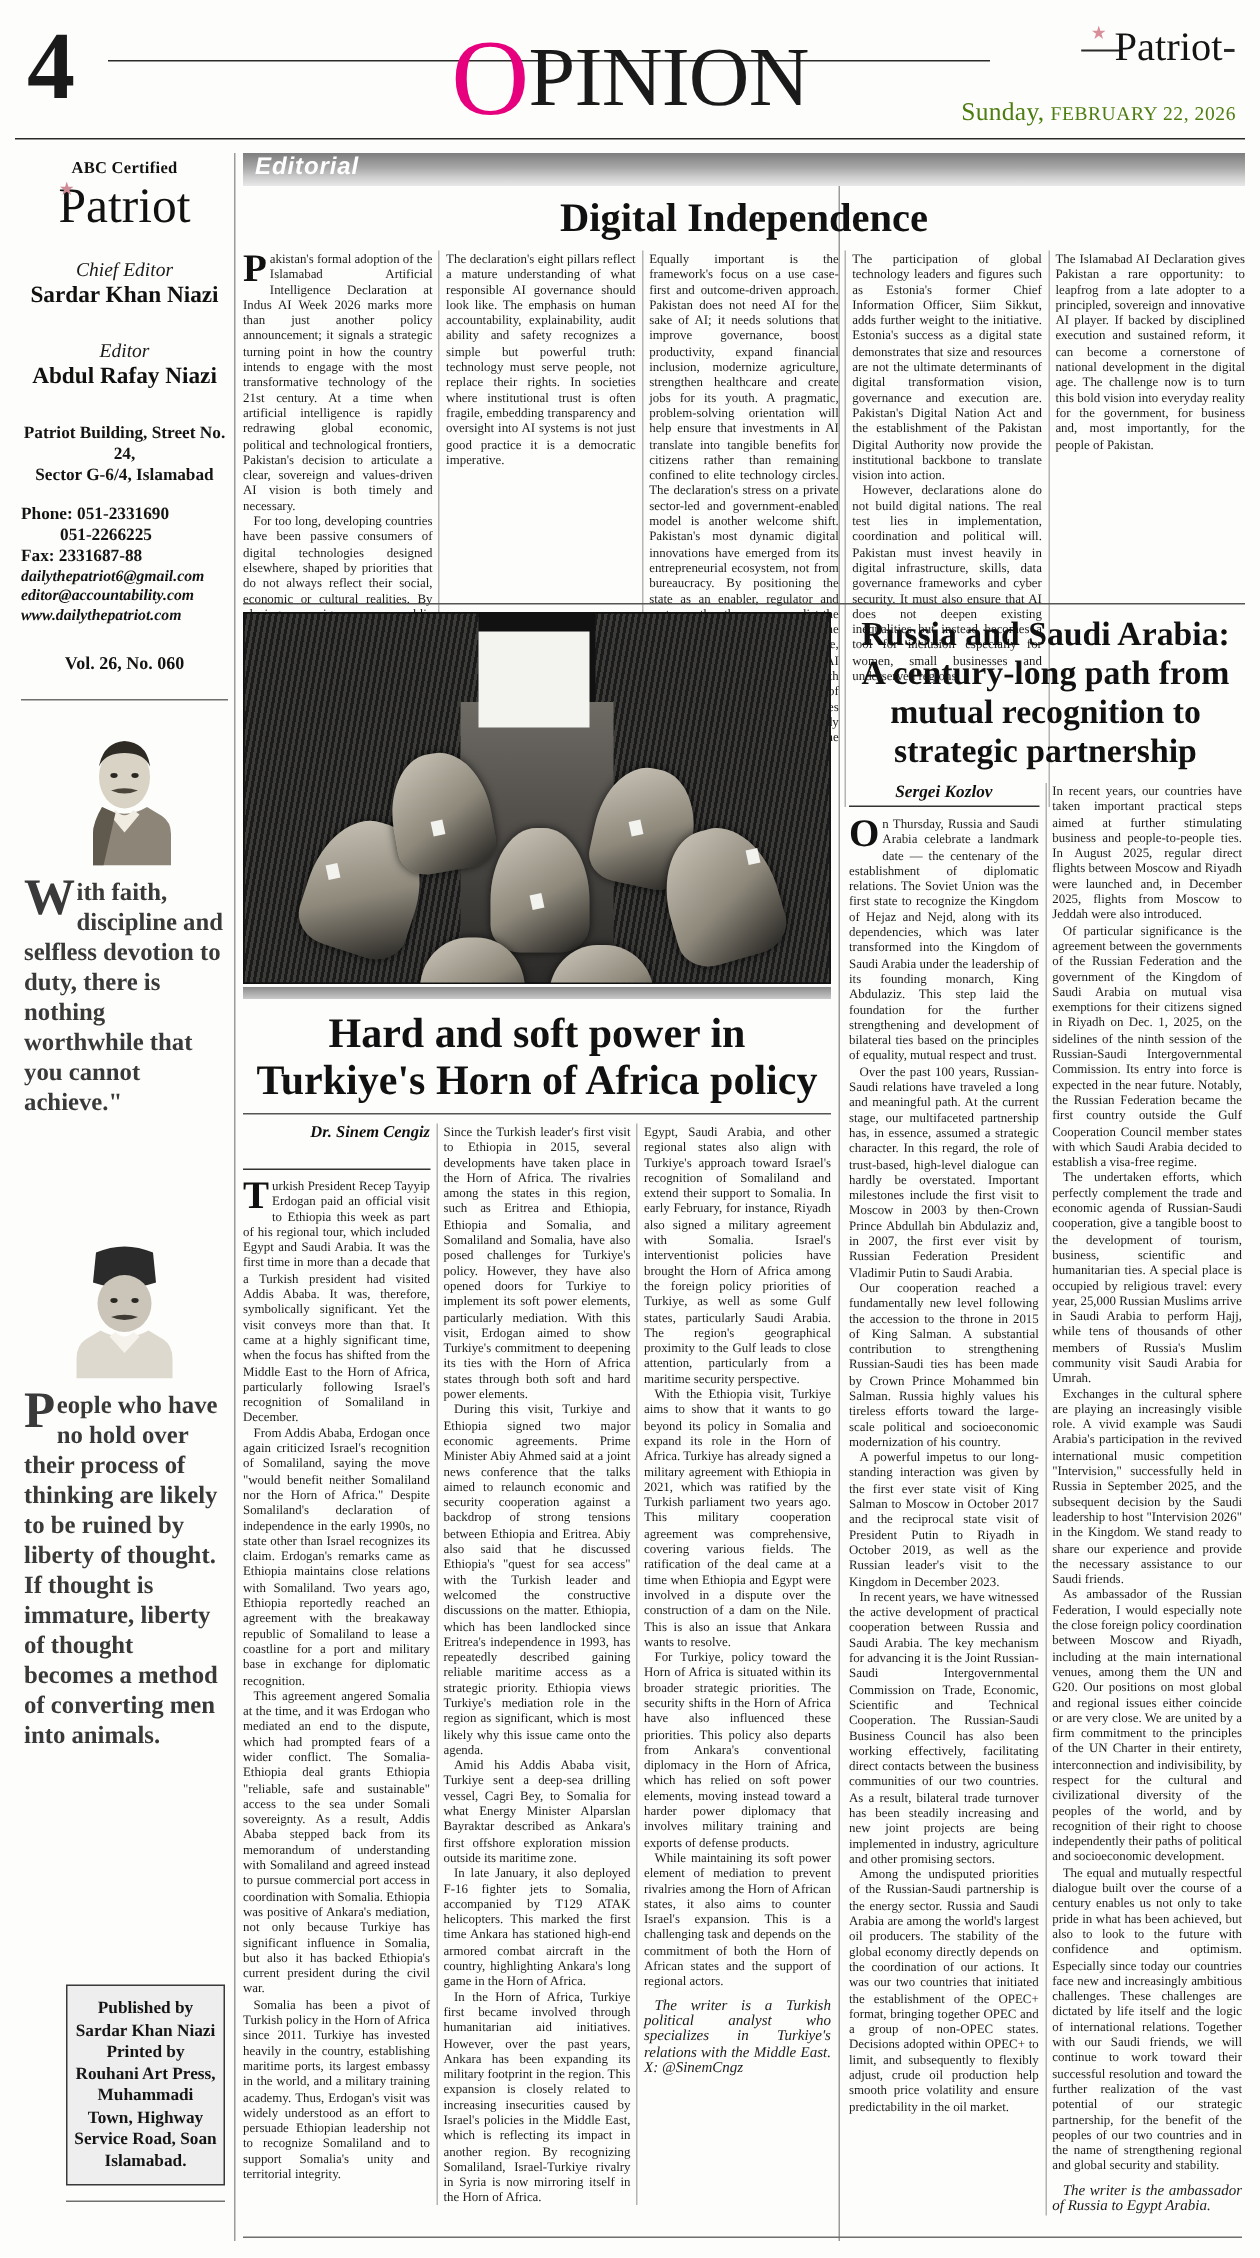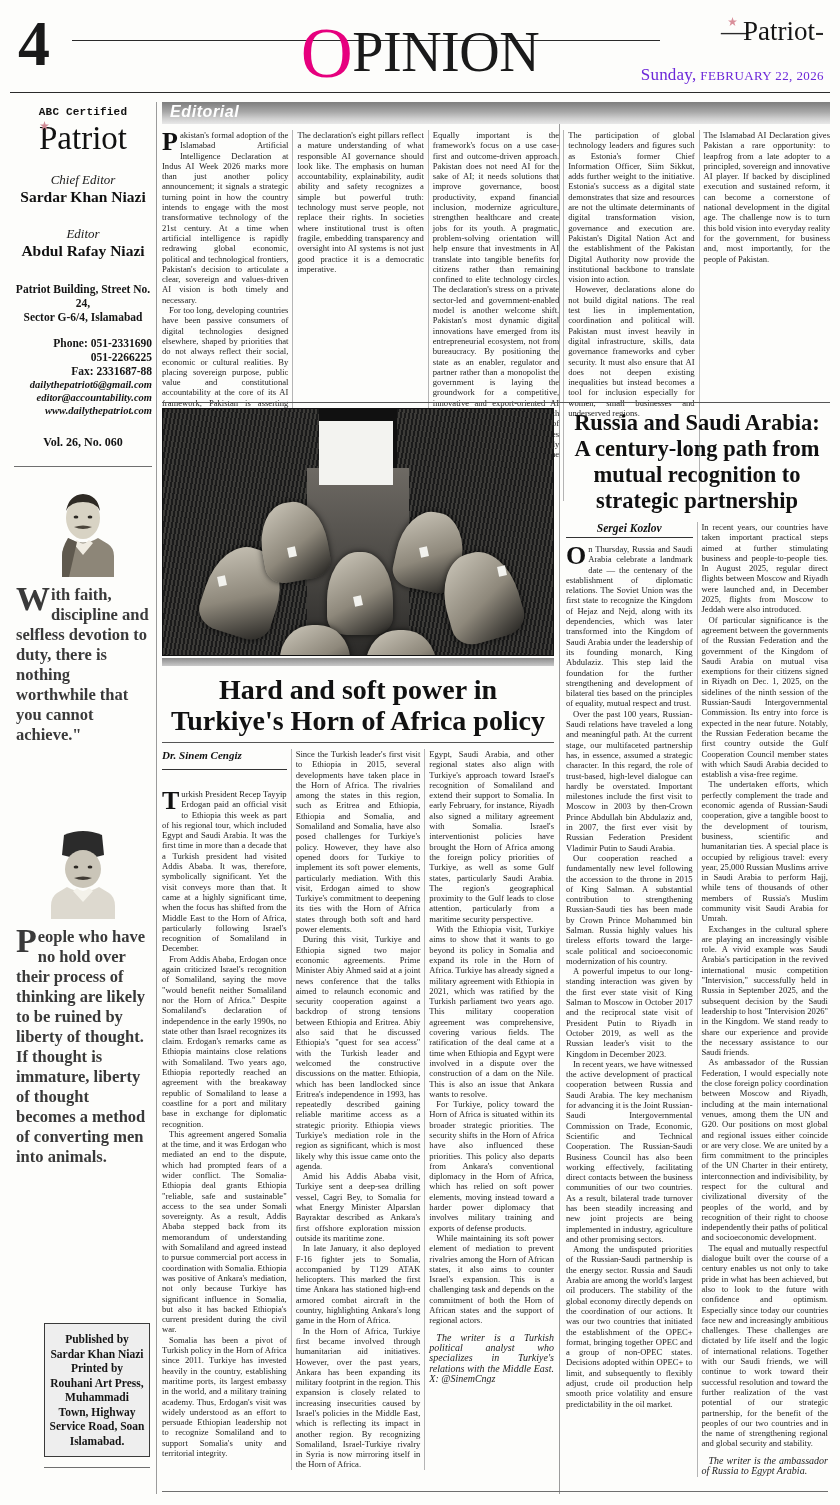--- a/index.html
+++ b/index.html
@@ -86,21 +86,21 @@
     left:-20px;
     top:-4px;
   }
   .masthead-date {
     position: absolute;
     right: 6px;
     top: 55px;
     font-family: "Liberation Serif", serif;
     font-size: 15px;
     letter-spacing: .2px;
-    color: #6d28d9;
+    color: #4d7c0f;
     white-space: nowrap;
   }
   .masthead-date .day { font-size: 17px; }
   .masthead-date .rest { font-size: 13px; letter-spacing:.4px;}
   .head-rule {
     position:absolute;
     left:0; right:0;
     top: 82px;
     border-top: 1.5px solid #2b2b2b;
   }
@@ -122,21 +122,21 @@
     position:absolute;
     top:0; bottom:0;
     width:0;
     border-left: 1px solid #9b9b9b;
   }
   .vrule.l1 { left: 146px; }
 
   
   .abc {
     text-align:center;
-    font-family:Liberation Mono, monospace;
+    font-family:Liberation Serif, serif;
     font-size:11px;
     font-weight:bold;
     letter-spacing:.2px;
     margin-top:4px;
     color:#111;
   }
   .left-logo {
     text-align:center;
     font-family:"Liberation Serif", serif;
     font-size:33px;
@@ -167,21 +167,21 @@
   }
   .addr {
     text-align:center;
     font-size: 11.5px;
     line-height: 14px;
     font-weight:bold;
     margin-top: 22px;
     color:#151515;
   }
   .contact {
-    text-align:right;
+    text-align:left;
     font-size: 11.5px;
     line-height: 14px;
     margin-top: 12px;
     color:#151515;
   }
   .contact .lbl { font-weight:bold; }
   .contact .mail {
     font-style: italic;
     font-size: 10.5px;
     line-height: 13px;
@@ -373,24 +373,24 @@
     color:#111;
   }
   .feat-rule {
     border-top: 1.2px solid #555;
     margin-top: 6px;
   }
   .byline {
     font-size: 11px;
     font-weight:bold;
     font-style: italic;
-    text-align:left;
-    padding-bottom:8px;
+    text-align:right;
+    padding-bottom:18px;
     border-bottom: 1.1px solid #333;
-    margin-bottom: 19px;
+    margin-bottom: 5px;
     color:#111;
   }
   .feat-cols {
     margin-top: 6px;
     display:grid;
     grid-template-columns: repeat(3, 1fr);
     column-gap: 9px;
   }
   .feat-cols > div { position:relative; }
   .feat-cols > div + div::before {
@@ -565,20 +565,21 @@
           <div>Service Road, Soan Islamabad.</div>
         </div>
         <div class="bottom-rule"></div>
       </div>
     </div>
 
     <div class="editorial-zone">
       <div class="ed-bar">
         <span class="label">Editorial</span>
       </div>
+      <div class="ed-title">Digital Independence</div>
 
       <div class="ed-cols">
         <div>
           <p class="body first">
             <span class="dcap">P</span><span>akistan's formal adoption of the Islamabad Artificial Intelligence Declaration at Indus AI Week 2026 marks more than just another policy announcement; it signals a strategic turning point in how the country intends to engage with the most transformative technology of the 21st century. At a time when artificial intelligence is rapidly redrawing global economic, political and technological frontiers, Pakistan's decision to articulate a clear, sovereign and values-driven AI vision is both timely and necessary.</span>
           </p>
           <p class="body">For too long, developing countries have been passive consumers of digital technologies designed elsewhere, shaped by priorities that do not always reflect their social, economic or cultural realities. By placing sovereign purpose, public value and constitutional accountability at the core of its AI framework, Pakistan is asserting that its digital future will not be outsourced. This is a crucial distinction. In a world where data is the new oil and algorithms increasingly mediate public services, security, commerce and even political discourse, technological dependence can easily translate into strategic vulnerability.</p>
         </div>
         <div>
           <p class="body first">The declaration's eight pillars reflect a mature understanding of what responsible AI governance should look like. The emphasis on human accountability, explainability, audit ability and safety recognizes a simple but powerful truth: technology must serve people, not replace their rights. In societies where institutional trust is often fragile, embedding transparency and oversight into AI systems is not just good practice it is a democratic imperative.</p>

